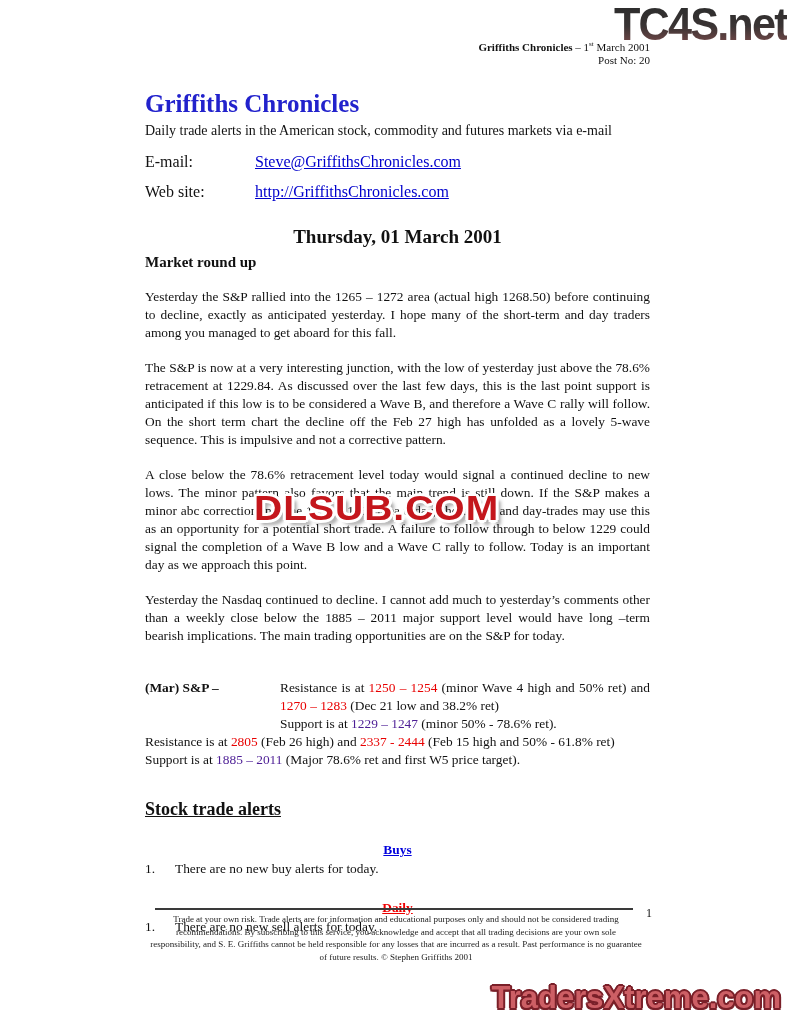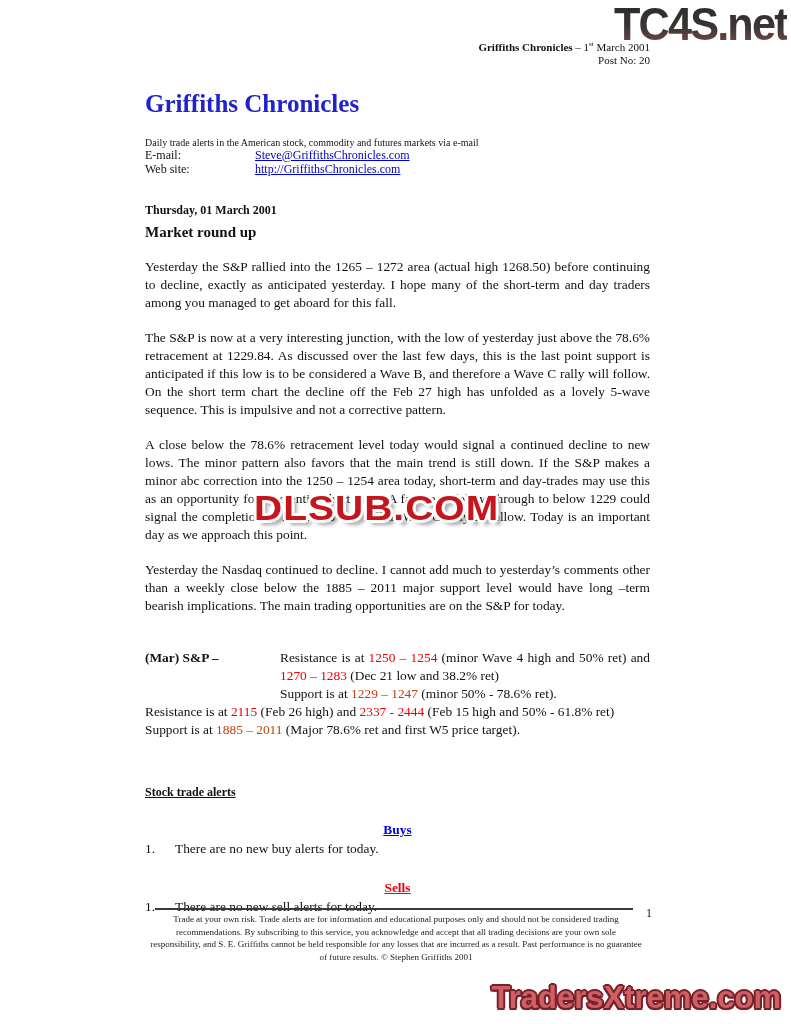--- a/index.html
+++ b/index.html
@@ -22,39 +22,39 @@
     -webkit-background-clip:text;background-clip:text;color:transparent;
     user-select:none;
   }
   
   .main-col{position:absolute;left:145px;top:0;width:505px;}
   .header-meta{margin-top:38px;text-align:right;font-size:11px;line-height:13px;}
   .header-meta .nl-name{font-weight:bold;}
   .header-meta sup{font-size:7px;}
   
   .doc-title{margin-top:24px;font-size:25px;font-weight:bold;color:#2222cc;line-height:26px;}
-  .tagline{font-size:10px;margin-top:20px;}
-  .contact-row{font-size:12px;line-height:14.5px;display:flex;}
+  .tagline{font-size:14px;margin-top:6px;}
+  .contact-row{font-size:16px;line-height:14.5px;display:flex;margin-top:16px;}
   .contact-label{width:110px;flex:0 0 110px;}
   .doc-link{color:#0000cc;text-decoration:underline;}
   
-  .date-line{margin-top:26px;text-align:left;font-weight:bold;font-size:12px;}
+  .date-line{margin-top:26px;text-align:center;font-weight:bold;font-size:19px;}
   .section-head{margin-top:6px;font-size:15px;font-weight:bold;}
   .para{margin:0;margin-top:17px;font-size:13.4px;line-height:18px;text-align:justify;}
   
   .levels{margin-top:34px;font-size:13.4px;line-height:18px;}
   .lvl-row{display:flex;}
   .lvl-label{flex:0 0 135px;font-weight:bold;}
   .lvl-label.indent{padding-left:4px;}
   .lvl-text{flex:1;text-align:justify;}
   .lvl-line{margin:0;}
   .num-red{color:#e80000;}
-  .num-blue{color:#c2410c;}
+  .num-blue{color:#4c1d95;}
   
-  .alerts-head{margin-top:46px;font-size:12px;font-weight:bold;text-decoration:underline;}
+  .alerts-head{margin-top:30px;font-size:18px;font-weight:bold;text-decoration:underline;}
   .sub-head{margin-top:22px;font-size:13.4px;font-weight:bold;text-decoration:underline;text-align:center;}
   .sub-head.buys{color:#0000dd;}
   .sub-head.sells{color:#ee0000;}
   .alert-item{display:flex;font-size:13.4px;line-height:18px;margin-top:2px;}
   .alert-no{flex:0 0 30px;}
   
   .dlsub{
     position:absolute;left:254px;top:486px;
     font-family:"Liberation Sans","DejaVu Sans",sans-serif;
     font-weight:bold;font-size:39px;letter-spacing:1px;
@@ -122,35 +122,35 @@
     <div class="levels">
       <div class="lvl-row">
         <div class="lvl-label">(Mar) S&amp;P –</div>
         <div class="lvl-text">
           <p class="lvl-line"><span>Resistance is at </span><span class="num-red">1250 – 1254</span><span> (minor Wave 4 high and 50% ret) and </span><span class="num-red">1270 – 1283</span><span> (Dec 21 low and 38.2% ret)</span></p>
           <p class="lvl-line"><span>Support is at </span><span class="num-blue">1229 – 1247</span><span> (minor 50% - 78.6% ret).</span></p>
         </div>
       </div>
       <div class="lvl-row">
         <div class="lvl-text">
-          <p class="lvl-line"><span>Resistance is at </span><span class="num-red">2115</span><span> (Feb 26 high) and </span><span class="num-red">2337 - 2444</span><span> (Feb 15 high and 50% - 61.8% ret)</span></p>
+          <p class="lvl-line"><span>Resistance is at </span><span class="num-red">2805</span><span> (Feb 26 high) and </span><span class="num-red">2337 - 2444</span><span> (Feb 15 high and 50% - 61.8% ret)</span></p>
           <p class="lvl-line"><span>Support is at </span><span class="num-blue">1885 – 2011</span><span> (Major 78.6% ret and first W5 price target).</span></p>
         </div>
       </div>
     </div>
 
     <div class="alerts-head">Stock trade alerts</div>
 
     <div class="sub-head buys">Buys</div>
     <div class="alert-item">
       <span class="alert-no">1.</span>
       <span>There are no new buy alerts for today.</span>
     </div>
 
-    <div class="sub-head sells">Sells</div>
+    <div class="sub-head sells">Daily</div>
     <div class="alert-item">
       <span class="alert-no">1.</span>
       <span>There are no new sell alerts for today.</span>
     </div>
 
   </div>
 
   <div class="dlsub">DLSUB.COM</div>
 
   <div class="footer-rule"></div>

